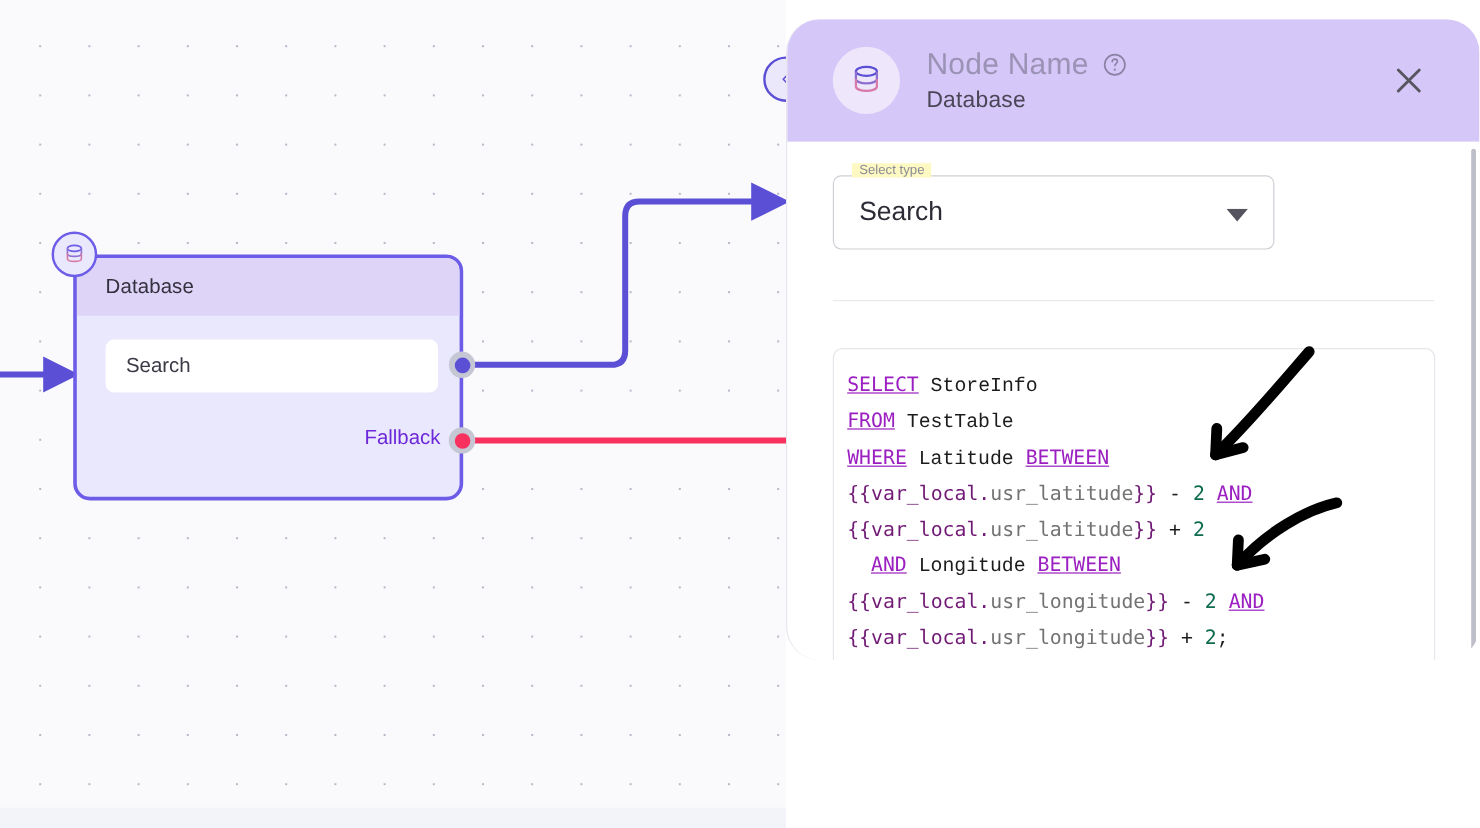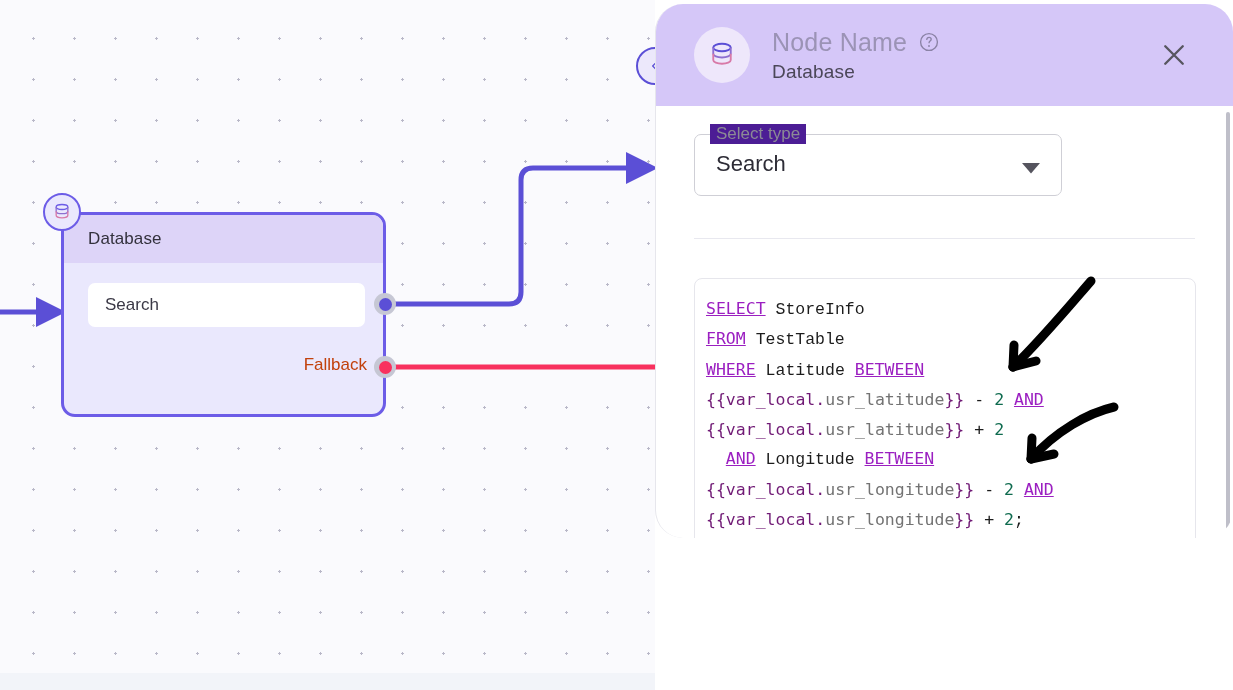--- a/index.html
+++ b/index.html
@@ -99,21 +99,21 @@
     box-sizing: border-box;
     font-size: 17px;
     color: #3b3946;
   }
 
   #db-fallback-label {
     position: absolute;
     right: 16px;
     top: 92px;
     font-size: 17px;
-    color: #c2410c;
+    color: #6d28d9;
   }
 
   
   #db-node-badge {
     position: absolute;
     left: 43px;
     top: 193px;
     width: 38px;
     height: 38px;
     border-radius: 50%;
@@ -164,21 +164,21 @@
     align-items: center;
     justify-content: center;
     z-index: 30;
     cursor: pointer;
   }
 
   
   #panel {
     position: absolute;
     left: 655px;
-    top: 4px;
+    top: 16px;
     width: 578px;
     height: 534px;
     background: #ffffff;
     border-left: 1px solid #e6e6ec;
     box-sizing: border-box;
     overflow: hidden;
     border-radius: 28px;
   }
 
   #panel-header {
@@ -261,23 +261,23 @@
     border: 1px solid #cfcfd6;
     border-radius: 7px;
     box-sizing: border-box;
     background: #ffffff;
     cursor: pointer;
   }
   #select-type-legend {
     position: absolute;
     left: 16px;
     top: -10px;
-    background: #4c1d95;
+    background: #fef9c3;
     padding: 0 6px;
-    font-size: 17px;
+    font-size: 11px;
     color: #8b8b95;
   }
   #select-type-value {
     position: absolute;
     left: 22px;
     top: 17px;
     font-size: 22px;
     color: #2d2c36;
   }
   #select-type-arrow {

